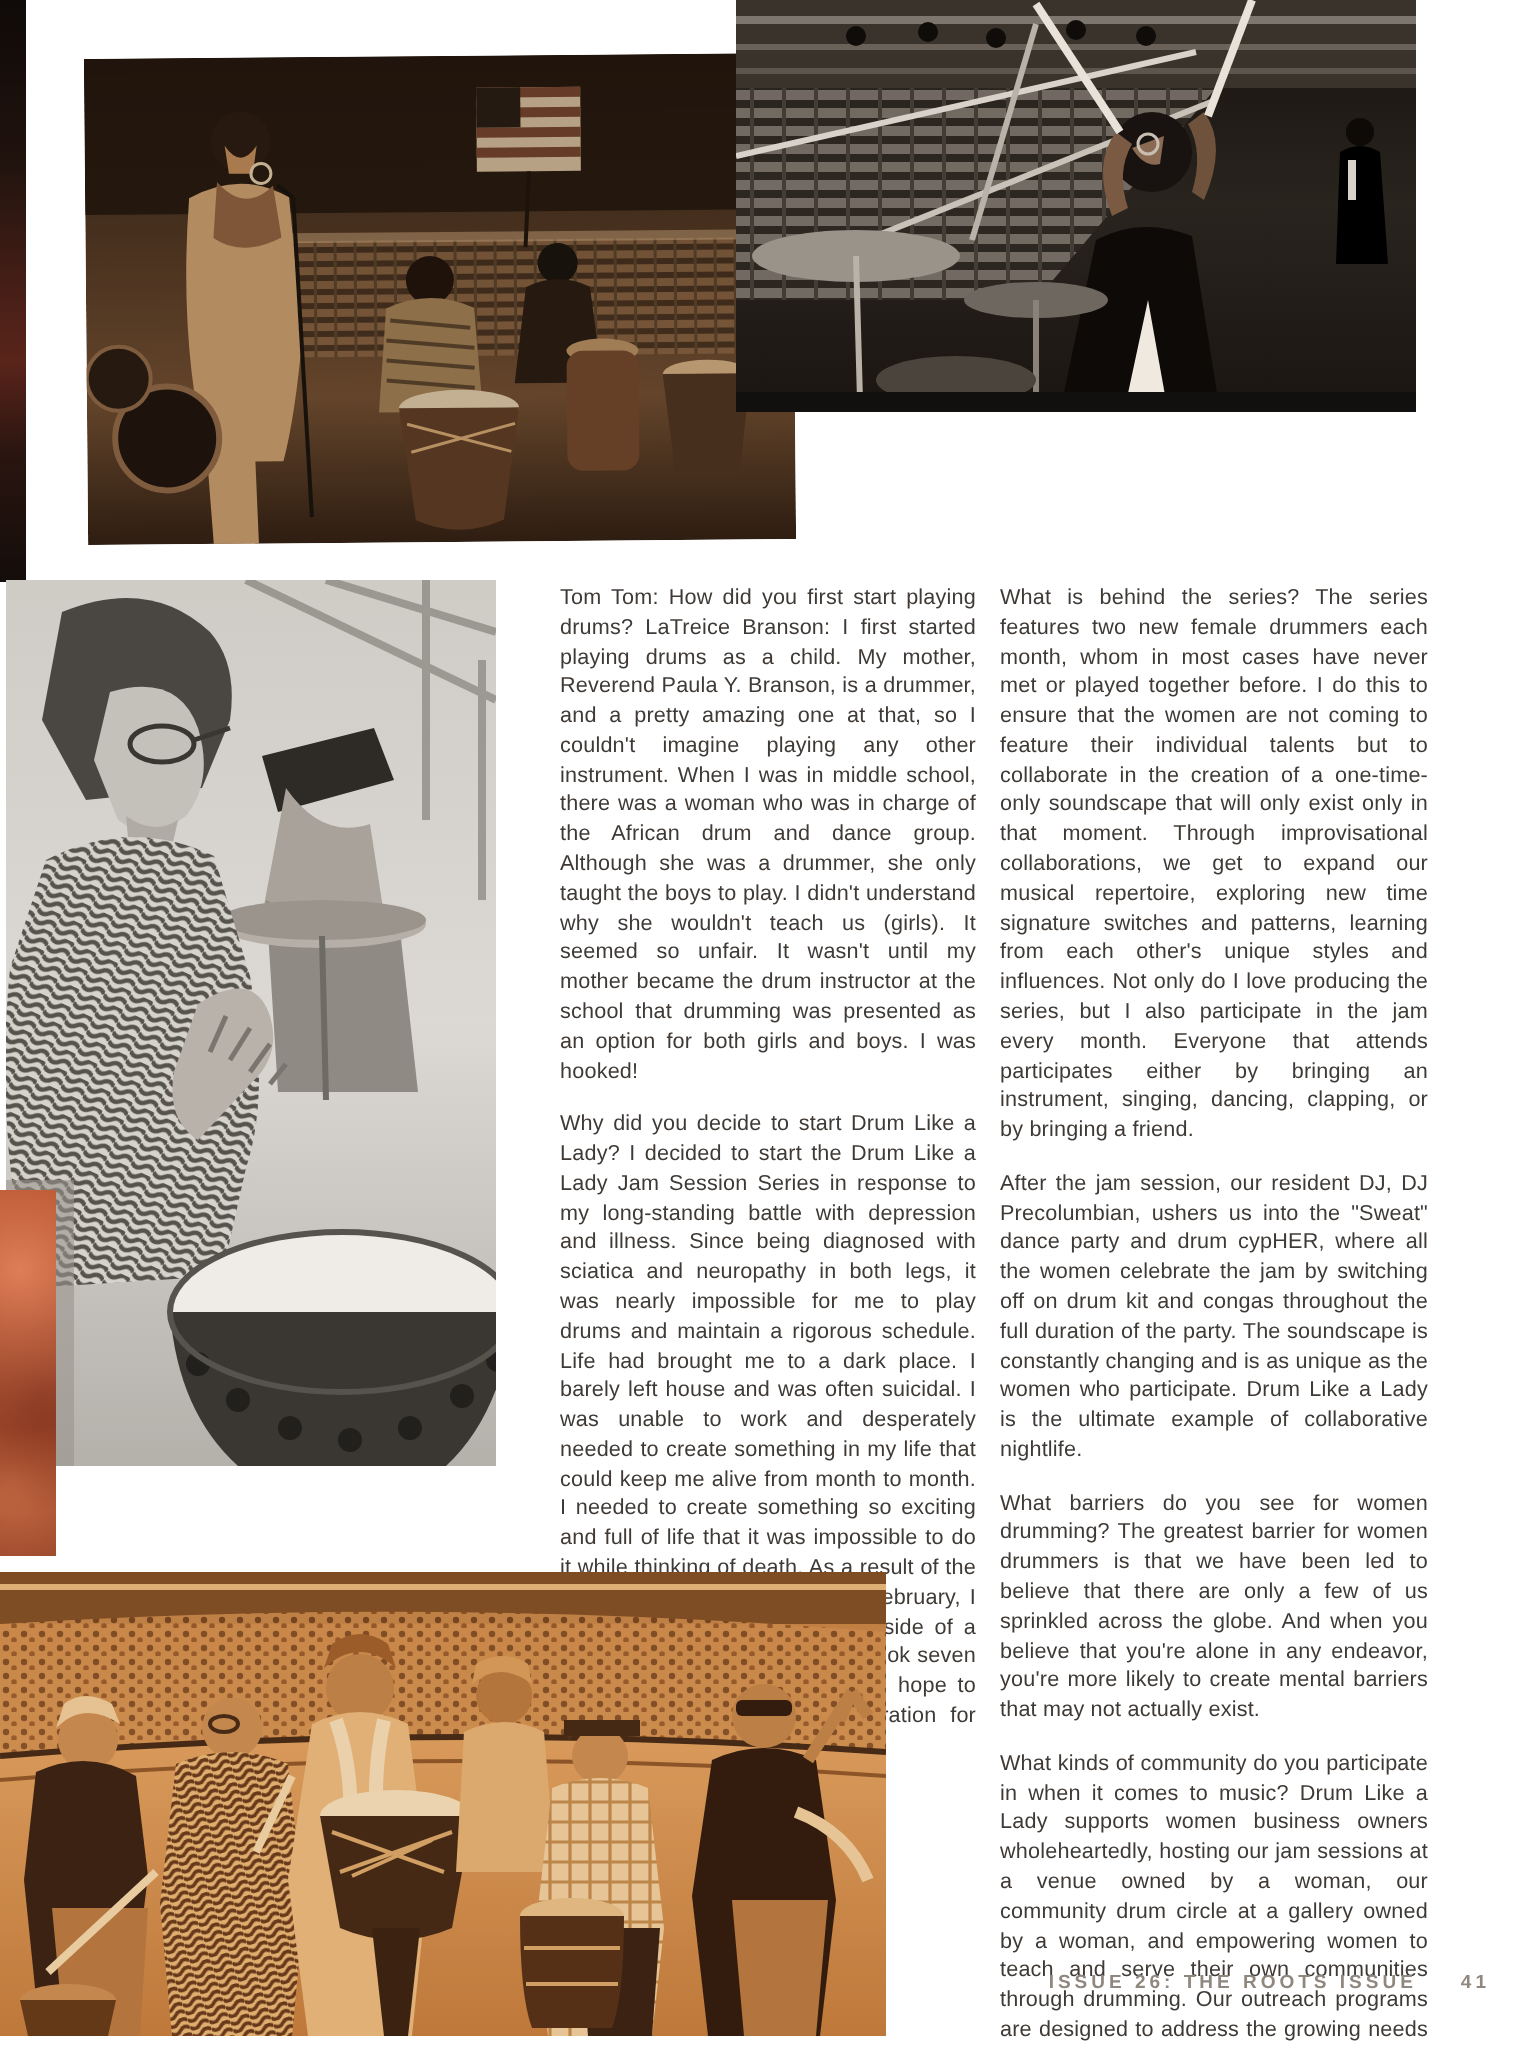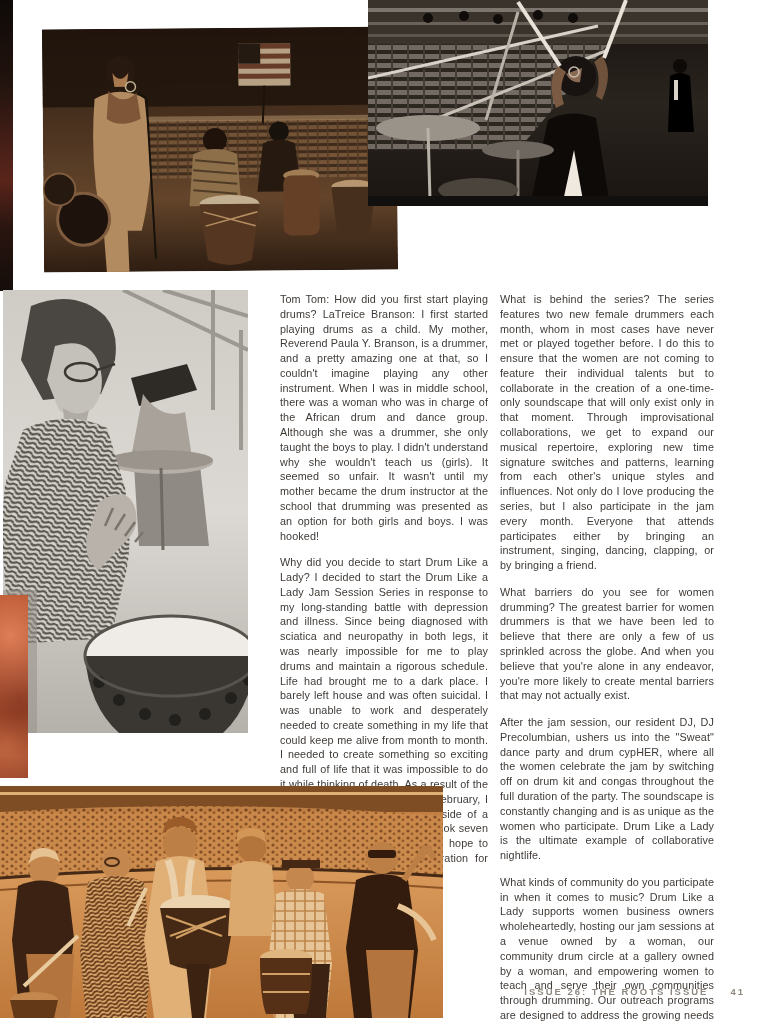--- a/index.html
+++ b/index.html
@@ -322,22 +322,22 @@
       <rect width="443" height="232" fill="#a65f2e" opacity="0.12"></rect>
     </svg>
   </div>
 
   <div class="textcol col-left">
     <p>Tom Tom: How did you first start playing drums? LaTreice Branson: I first started playing drums as a child. My mother, Reverend Paula Y. Branson, is a drummer, and a pretty amazing one at that, so I couldn't imagine playing any other instrument. When I was in middle school, there was a woman who was in charge of the African drum and dance group. Although she was a drummer, she only taught the boys to play. I didn't understand why she wouldn't teach us (girls). It seemed so unfair. It wasn't until my mother became the drum instructor at the school that drumming was presented as an option for both girls and boys. I was hooked!</p>
     <p>Why did you decide to start Drum Like a Lady? I decided to start the Drum Like a Lady Jam Session Series in response to my long-standing battle with depression and illness. Since being diagnosed with sciatica and neuropathy in both legs, it was nearly impossible for me to play drums and maintain a rigorous schedule. Life had brought me to a dark place. I barely left house and was often suicidal. I was unable to work and desperately needed to create something in my life that could keep me alive from month to month. I needed to create something so exciting and full of life that it was impossible to do it while thinking of death. As a result of the Drum Like a Lady series, this February, I celebrated my first full year outside of a mental institution or hospital. It took seven years to get to this point, and I hope to continue on this path of restoration for many years to come.</p>
   </div>
   <div class="textcol col-right">
     <p>What is behind the series? The series features two new female drummers each month, whom in most cases have never met or played together before. I do this to ensure that the women are not coming to feature their individual talents but to collaborate in the creation of a one-time-only soundscape that will only exist only in that moment. Through improvisational collaborations, we get to expand our musical repertoire, exploring new time signature switches and patterns, learning from each other's unique styles and influences. Not only do I love producing the series, but I also participate in the jam every month. Everyone that attends participates either by bringing an instrument, singing, dancing, clapping, or by bringing a friend.</p>
+    <p>After the jam session, our resident DJ, DJ Precolumbian, ushers us into the "Sweat" dance party and drum cypHER, where all the women celebrate the jam by switching off on drum kit and congas throughout the full duration of the party. The soundscape is constantly changing and is as unique as the women who participate. Drum Like a Lady is the ultimate example of collaborative nightlife.</p>
     <p>What barriers do you see for women drumming? The greatest barrier for women drummers is that we have been led to believe that there are only a few of us sprinkled across the globe. And when you believe that you're alone in any endeavor, you're more likely to create mental barriers that may not actually exist.</p>
-    <p>After the jam session, our resident DJ, DJ Precolumbian, ushers us into the "Sweat" dance party and drum cypHER, where all the women celebrate the jam by switching off on drum kit and congas throughout the full duration of the party. The soundscape is constantly changing and is as unique as the women who participate. Drum Like a Lady is the ultimate example of collaborative nightlife.</p>
     <p>What kinds of community do you participate in when it comes to music? Drum Like a Lady supports women business owners wholeheartedly, hosting our jam sessions at a venue owned by a woman, our community drum circle at a gallery owned by a woman, and empowering women to teach and serve their own communities through drumming. Our outreach programs are designed to address the growing needs in my most precious community—the mental health and disabilities community—which desperately needs to see more of its own serving others while surviving graciously with the same illnesses that plague their own lives.</p>
   </div>
 
   <div class="footer">
     <span>ISSUE 26: THE ROOTS ISSUE</span>
     <span>41</span>
   </div>
 
 </div>
 

